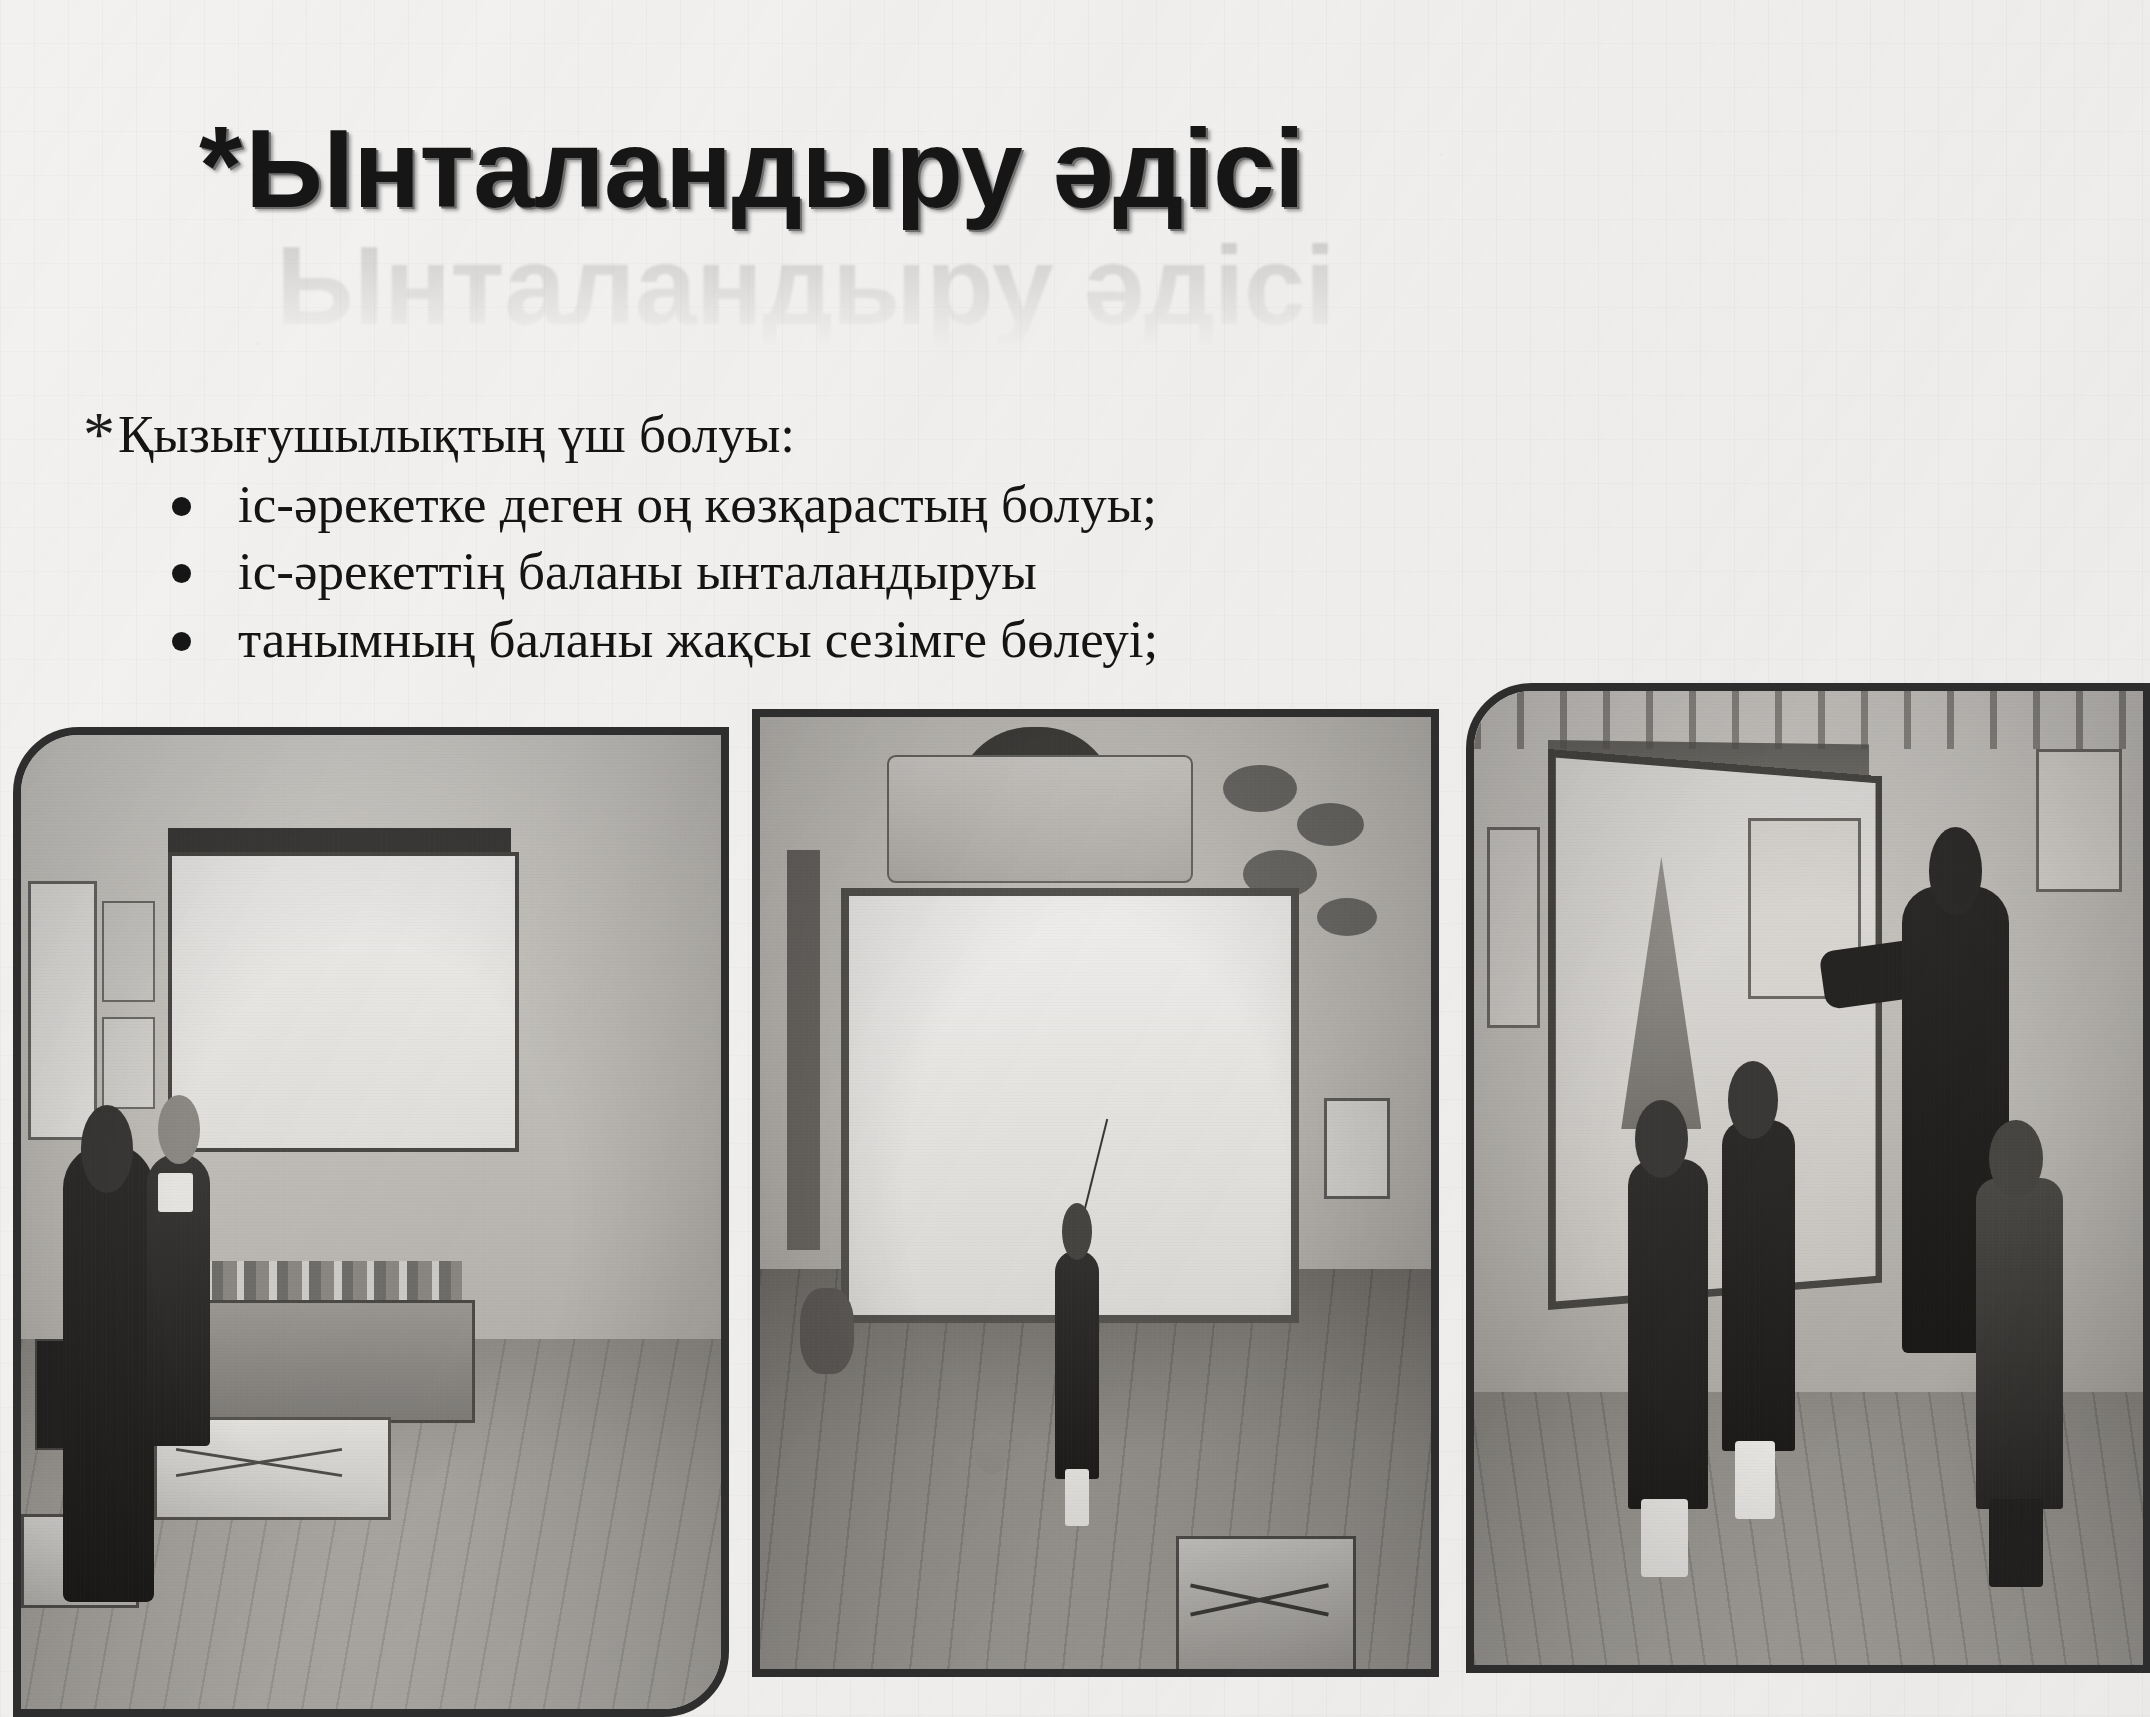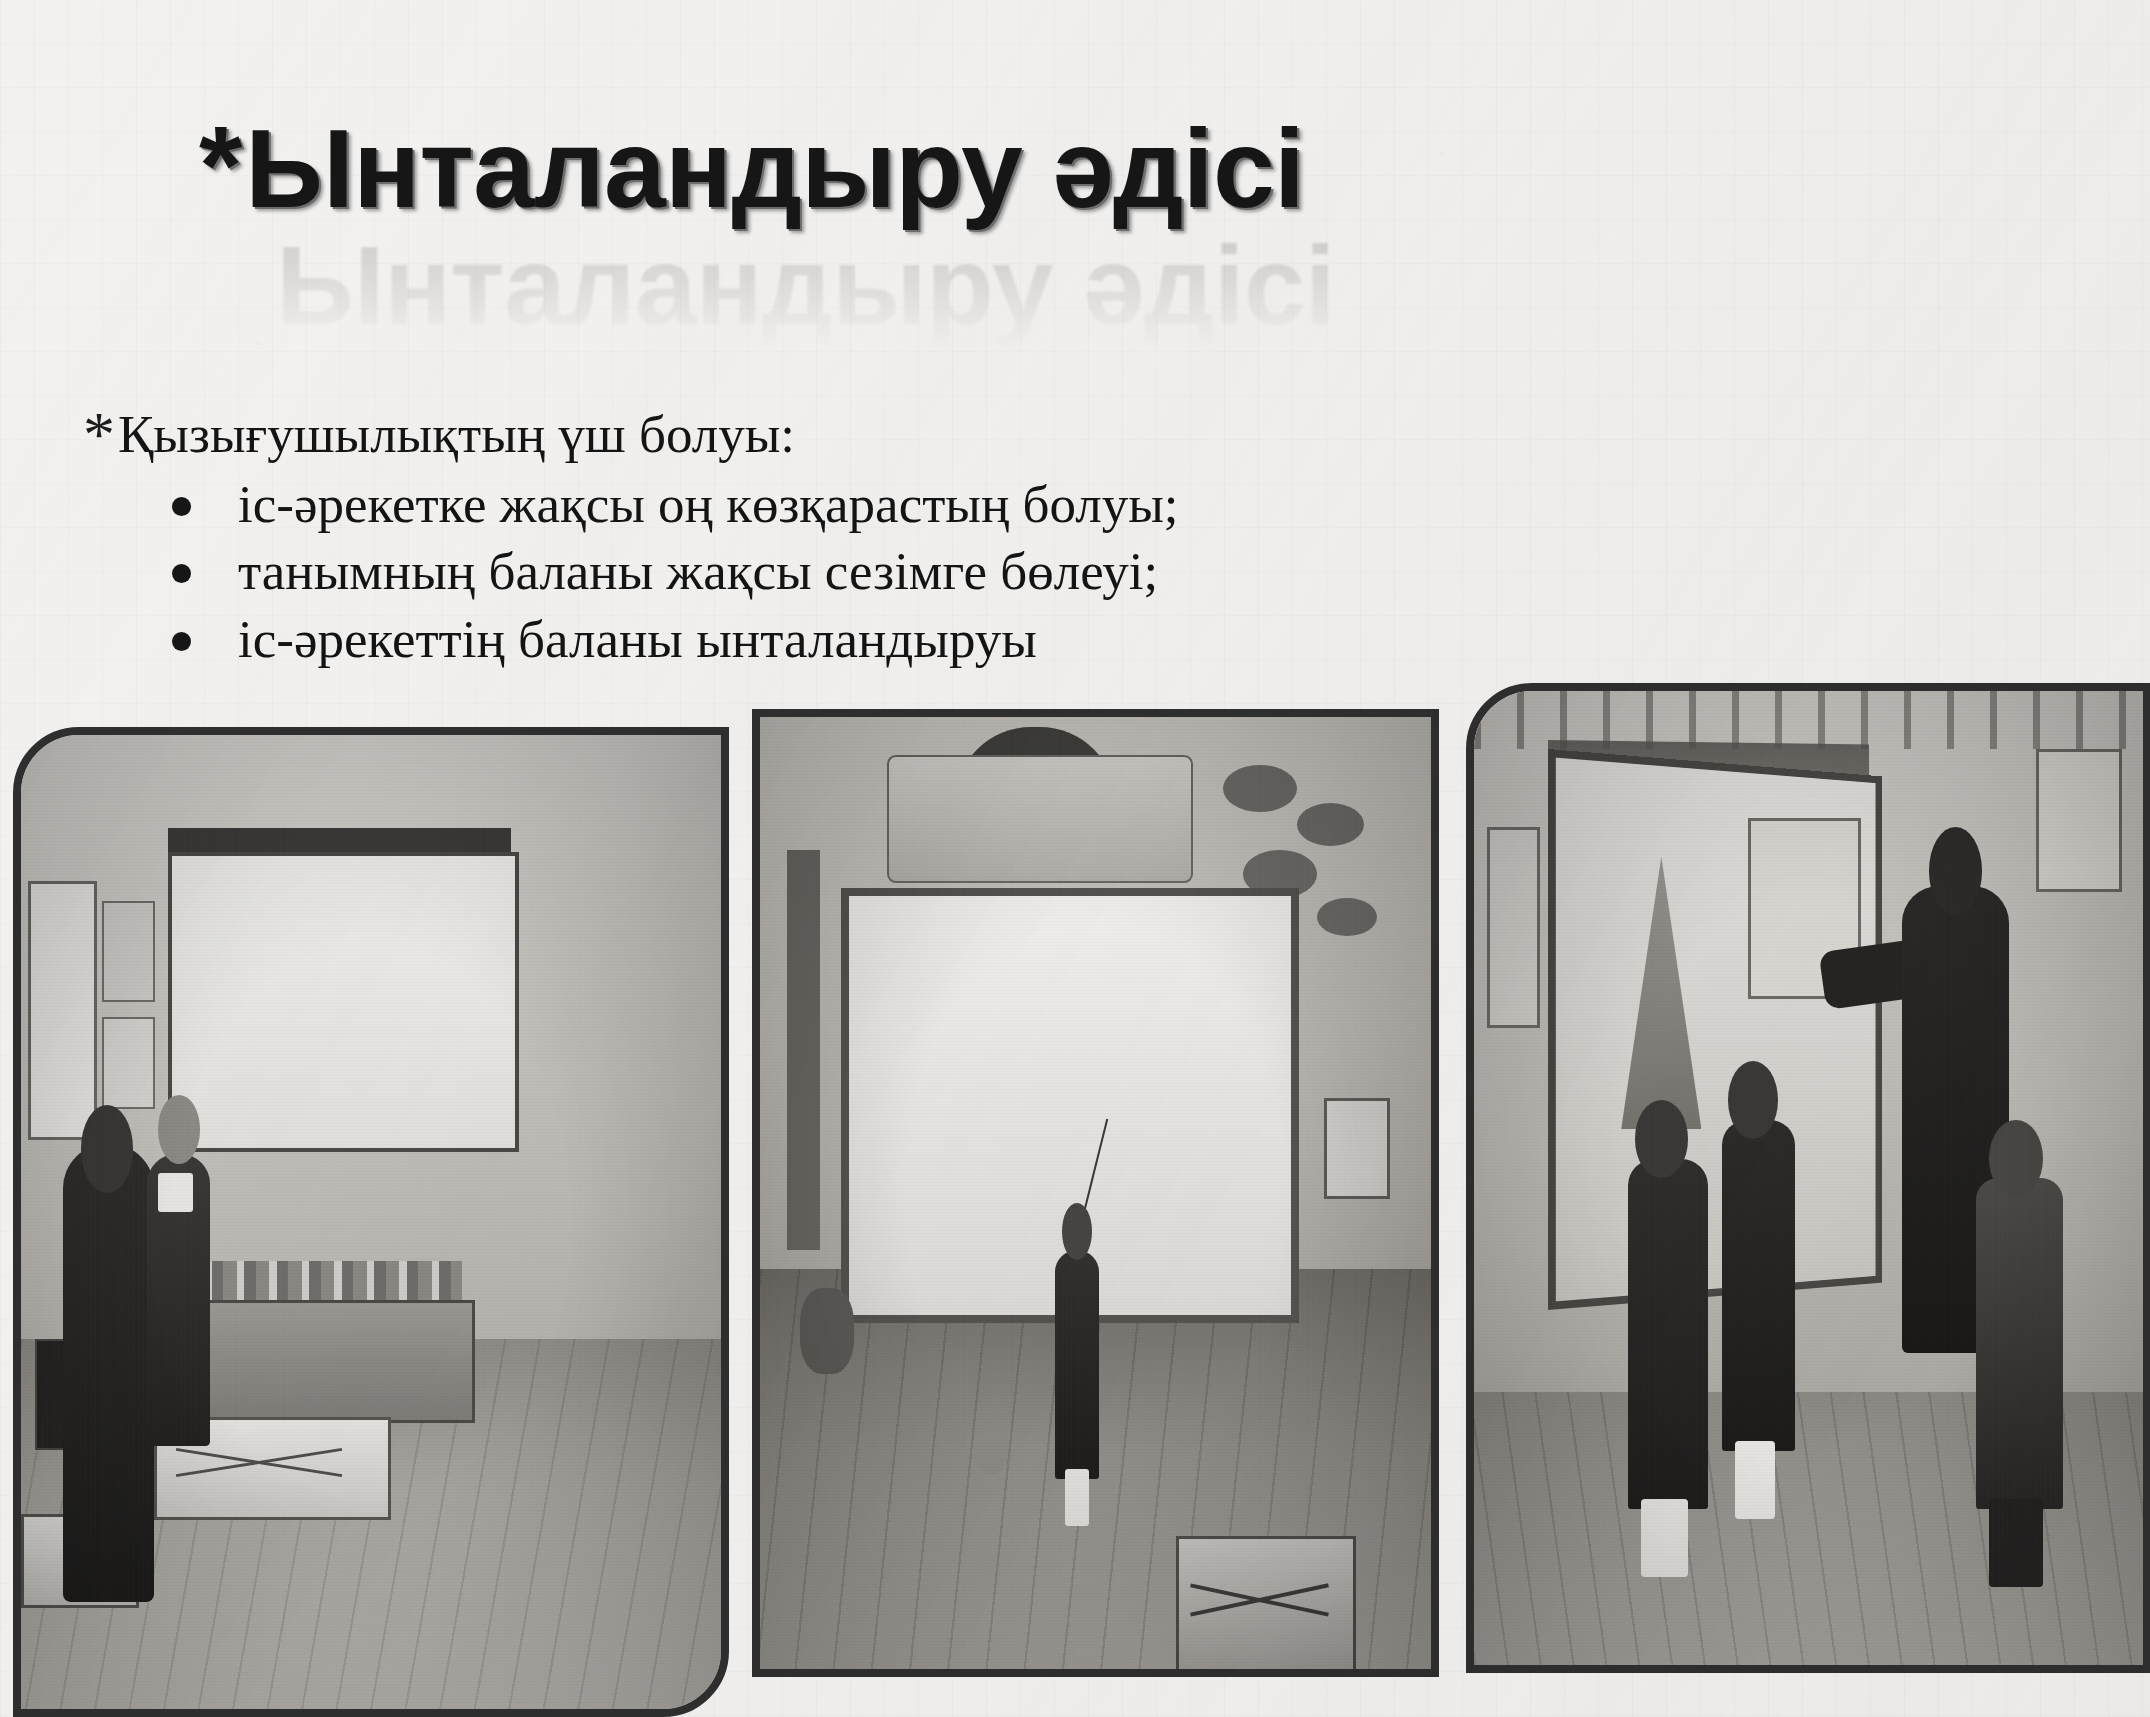--- a/index.html
+++ b/index.html
@@ -325,29 +325,29 @@
   </div>
 
   <div class="body-block">
     <div class="lead-row">
       <span class="lead-star">*</span>
       <span class="lead-text">Қызығушылықтың үш болуы:</span>
     </div>
     <ul class="bullets">
       <li>
         <span class="dot"></span>
-        <span>іс-әрекетке жақсы оң көзқарастың болуы;</span>
+        <span>іс-әрекетке деген оң көзқарастың болуы;</span>
+      </li>
+      <li>
+        <span class="dot"></span>
+        <span>іс-әрекеттің баланы ынталандыруы</span>
       </li>
       <li>
         <span class="dot"></span>
         <span>танымның баланы жақсы сезімге бөлеуі;</span>
-      </li>
-      <li>
-        <span class="dot"></span>
-        <span>іс-әрекеттің баланы ынталандыруы</span>
       </li>
     </ul>
   </div>
 
   <div class="photos">
 
     <div class="photo photo-1">
       <div class="ph-canvas">
         <div class="g p1-wall"></div>
         <div class="g p1-floor"></div>

